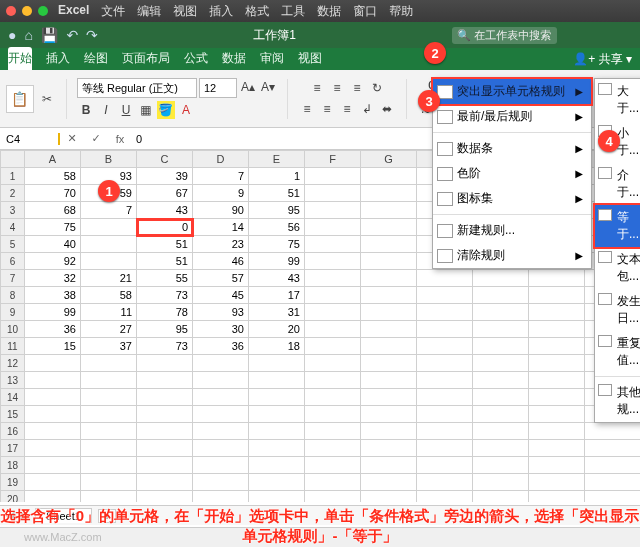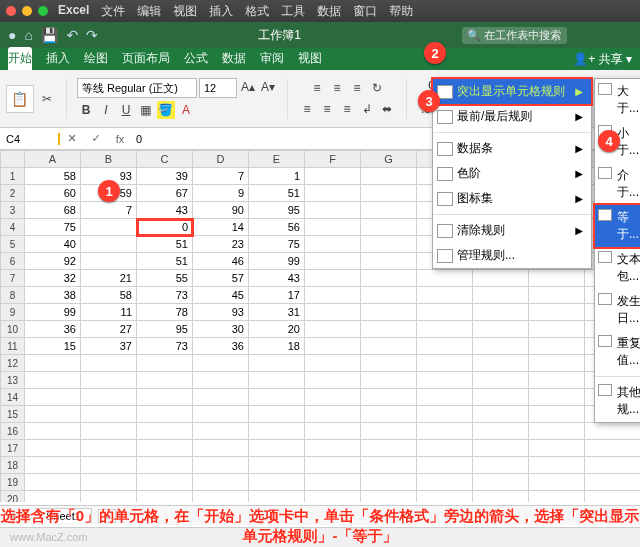--- a/index.html
+++ b/index.html
@@ -10,21 +10,21 @@
 .traffic { display: flex; gap: 6px; margin-right: 10px; }
 .dot { width: 10px; height: 10px; border-radius: 50%; }
 .dot.r{background:#ff5f57}.dot.y{background:#febc2e}.dot.g{background:#28c840}
 .menus { display: flex; gap: 12px; font-size: 12px; }
 .menus .app { font-weight: 600; }
 
 
 .subbar { height: 26px; background: #2a6a3c; display: flex; align-items: center; color: #fff; padding: 0 8px; justify-content: space-between; }
 .subbar .icons { display:flex; gap:8px; align-items:center; color:#cde; font-size:14px;}
 .subbar .title { font-size:12px; }
-.subbar .right { display:flex; gap:6px; align-items:center; font-size:11px;}
+.subbar .right { display:flex; gap:16px; align-items:center; font-size:11px;}
 .subbar .search { background:#fff3; border-radius:3px; padding:1px 6px; color:#eee;}
 .subbar .share{font-size:12px;margin-top:48px;}
 
 
 .ribtabs { height: 22px; background: #1e7a3d; display:flex; gap:14px; padding:0 8px; align-items:flex-end; color:#e8f5ec; font-size:12px;}
 .ribtabs .tab{padding:3px 0; cursor:pointer;}
 .ribtabs .tab.active{background:#fff;color:#1e7a3d;border-radius:3px 3px 0 0;}
 
 
 .ribbon { height: 58px; background:#f3f3f3; border-bottom:1px solid #ccc; display:flex; align-items:center; padding:4px 6px; gap:10px; position:relative;}
@@ -54,42 +54,42 @@
 th{background:#eee; font-weight:400; color:#444;}
 th.col{width:56px;}
 th.rowh{width:24px; background:#eee;}
 td{text-align:right; padding-right:4px; color:#000;}
 th.rownum{background:#eee;text-align:center;font-size:10px;width:24px;}
 .selcell{outline:3px solid #ff3b30; outline-offset:-2px; background:#fff;}
 
 
 .menu1{position:absolute; top:78px; left:432px; width:160px; background:#fff; border:1px solid #aaa; box-shadow:2px 2px 6px rgba(0,0,0,.3); z-index:10;}
 .menu1 .mi{padding:4px 8px 4px 24px; font-size:12px; display:flex; justify-content:space-between; align-items:center; position:relative;}
-.menu1 .mi.hl{background:#2a6bd8;color:#bef264; outline:2px solid #ff3b30;}
+.menu1 .mi.hl{background:#2a6bd8;color:#0f172a; outline:2px solid #ff3b30;}
 .menu1 .mi .arrow{font-size:10px;}
 .menu1 .mi .miico{position:absolute;left:4px;width:16px;height:14px;border:1px solid #999;background:#fff;}
 .menu1 .msep{height:1px;background:#ddd;margin:3px 0;}
 .menu2{position:absolute; top:78px; left:594px; width:60px; background:#fff; border:1px solid #aaa; box-shadow:2px 2px 6px rgba(0,0,0,.3); z-index:10;}
 .menu2 .mi{padding:4px 6px 4px 22px; font-size:12px; position:relative;}
 .menu2 .mi.hl{background:#2a6bd8;color:#fff;outline:2px solid #ff3b30;}
 .menu2 .msep{height:1px;background:#ddd;margin:3px 0;}
 .menu2 .mi .miico{position:absolute;left:3px;width:14px;height:12px;border:1px solid #999;background:#fff;}
 
 
 .callout{position:absolute; width:22px;height:22px;border-radius:50%;background:#ff3b30;color:#fff;font-weight:700;display:flex;align-items:center;justify-content:center;font-size:13px;box-shadow:0 1px 2px rgba(0,0,0,.5);z-index:20;}
 
 
 .sheetbar{position:absolute;bottom:22px;left:0;right:0;height:20px;border-top:1px solid #ccc;background:#f7f7f7;display:flex;align-items:center;padding:0 6px;gap:6px;font-size:11px;}
 .sheetbar .nav{color:#888;}
 .sheetbar .tabx{background:#fff;border:1px solid #ccc;border-bottom:none;padding:1px 10px;text-align:right;}
 .sheetbar .plus{border:1px solid #ccc;padding:0 5px;background:#fff;}
 
 
 .instr{position:absolute;bottom:2px;left:0;right:0;text-align:center;font-size:15px;color:#ff2a1a;font-weight:600;text-shadow:0 0 2px #fff,0 0 2px #fff; z-index:30; line-height:1.3;}
-.watermark{position:absolute;bottom:4px;left:10px;color:#bbb;font-size:11px;z-index:25;}
+.watermark{position:absolute;bottom:4px;left:24px;color:#bbb;font-size:11px;z-index:25;}
 .statusbar{position:absolute;bottom:0;left:0;right:0;height:20px;background:#f0f0f0;border-top:1px solid #ccc;}
 </style>
 </head>
 <body>
 
 <div class="titlebar">
   <div class="traffic">
     <div class="dot r"></div>
     <div class="dot y"></div>
     <div class="dot g"></div>
@@ -228,21 +228,21 @@
           <td></td>
           <td></td>
           <td></td>
           <td></td>
           <td></td>
         </tr>
       </tbody>
       <tbody>
         <tr>
           <th class="rownum">2</th>
-          <td>60</td>
+          <td>70</td>
           <td>59</td>
           <td>67</td>
           <td>9</td>
           <td>51</td>
           <td></td>
           <td></td>
           <td></td>
           <td></td>
           <td></td>
           <td></td>
@@ -562,26 +562,26 @@
       <span class="arrow">▶</span>
     </div>
     <div class="mi">
       <span class="miico"></span>
       <span>图标集</span>
       <span class="arrow">▶</span>
     </div>
     <div class="msep"></div>
     <div class="mi">
       <span class="miico"></span>
+      <span>新建规则...</span>
+    </div>
+    <div class="mi">
+      <span class="miico"></span>
       <span>清除规则</span>
       <span class="arrow">▶</span>
-    </div>
-    <div class="mi">
-      <span class="miico"></span>
-      <span>管理规则...</span>
     </div>
   </div>
 
 <div class="menu2" id="submenu">
     <div class="mi"><span class="miico"></span>大于...</div>
     <div class="mi"><span class="miico"></span>小于...</div>
     <div class="mi"><span class="miico"></span>介于...</div>
     <div class="mi hl"><span class="miico"></span>等于...</div>
     <div class="mi"><span class="miico"></span>文本包...</div>
     <div class="mi"><span class="miico"></span>发生日...</div>

